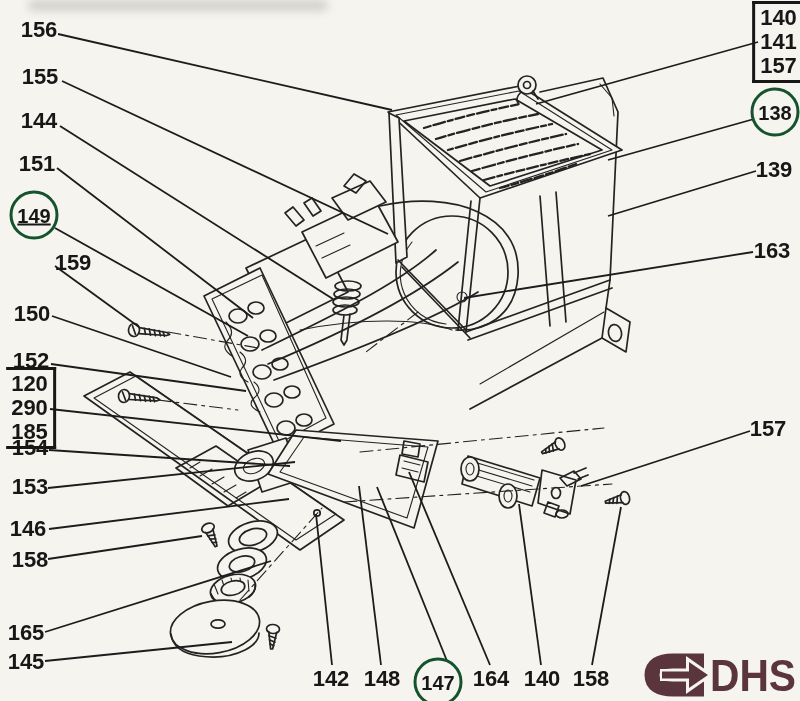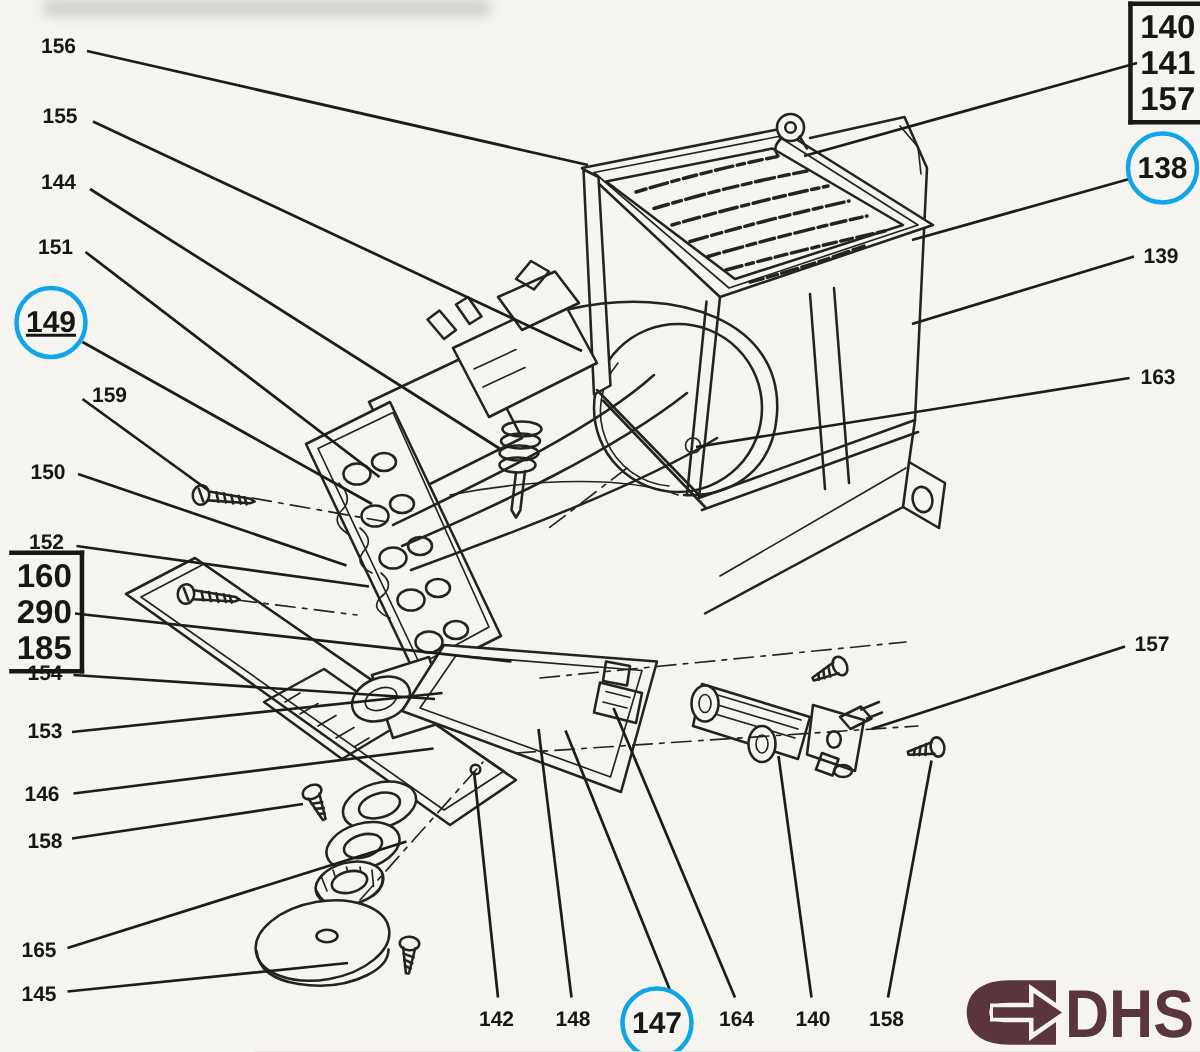--- a/index.html
+++ b/index.html
@@ -2,23 +2,23 @@
 <html><head>
 <meta charset="utf-8">
 <style>
   html,body{margin:0;padding:0;background:#e8e6e1;}
   .page{position:relative;width:800px;height:701px;background:#f6f4ef;overflow:hidden;
         font-family:"Liberation Sans",sans-serif;}
   .art{position:absolute;left:0;top:0;}
   .smudge{position:absolute;left:28px;top:0;width:300px;height:11px;
           background:rgba(130,128,124,.30);filter:blur(4px);border-radius:6px;}
   .callout-layer{position:absolute;left:0;top:0;width:100%;height:100%;}
-  .callout{position:absolute;transform:translate(-50%,-50%);font-weight:700;font-size:14px;
+  .callout{position:absolute;transform:translate(-50%,-50%);font-weight:700;font-size:22px;
            color:#171717;white-space:nowrap;line-height:1;}
-  .callout.circled{border:3px solid #0ea5e9;border-radius:50%;width:43px;height:43px;
+  .callout.circled{border:3px solid #14532d;border-radius:50%;width:43px;height:43px;
            display:flex;align-items:center;justify-content:center;font-size:20px;}
   .callout.group-box{display:flex;flex-direction:column;align-items:center;gap:2px;
            padding:3px 5px;font-size:22px;}
   .callout.bracket-left{border:3px solid #171717;border-right:none;}
   .callout.bracket-right{border:3px solid #171717;border-left:none;}
   svg .ink{stroke:#232323;fill:none;stroke-width:1.7;stroke-linecap:round;stroke-linejoin:round;}
   svg .paper{fill:#f6f4ef;}
   svg .heavy{stroke-width:2.3;}
   svg .thin{stroke-width:1.1;}
   svg [data-name="leader-lines"] line{stroke:#1c1c1c;stroke-width:1.8;}
@@ -233,21 +233,21 @@
   <div class="callout-layer" data-name="callout-layer">
       <div class="callout" data-name="part-callout-156" style="left: 39px; top: 30px;">156</div>
       <div class="callout" data-name="part-callout-155" style="left: 40px; top: 77px;">155</div>
       <div class="callout" data-name="part-callout-144" style="left: 39px; top: 121px;">144</div>
       <div class="callout" data-name="part-callout-151" style="left: 37px; top: 164px;">151</div>
       <div class="callout circled" data-name="part-callout-149" style="left: 34px; top: 215px; text-decoration: underline;">149</div>
       <div class="callout" data-name="part-callout-159" style="left: 34px; top: 263px; margin-left: 39px;">159</div>
       <div class="callout" data-name="part-callout-150" style="left: 32px; top: 314px;">150</div>
       <div class="callout" data-name="part-callout-152" style="left: 31px; top: 361px;">152</div>
       <div class="callout group-box bracket-right" data-name="part-callout-160-162" style="left: 31px; top: 408px;">
-        <div data-name="part-label-160">160</div>
+        <div data-name="part-label-160">120</div>
         <div data-name="part-label-161">290</div>
         <div data-name="part-label-162">185</div>
       </div>
       <div class="callout" data-name="part-callout-154" style="left: 30px; top: 448px;">154</div>
       <div class="callout" data-name="part-callout-153" style="left: 30px; top: 487px;">153</div>
       <div class="callout" data-name="part-callout-146" style="left: 28px; top: 529px;">146</div>
       <div class="callout" data-name="part-callout-158L" style="left: 30px; top: 560px;">158</div>
       <div class="callout" data-name="part-callout-165" style="left: 26px; top: 633px;">165</div>
       <div class="callout" data-name="part-callout-145" style="left: 26px; top: 662px;">145</div>
       <div class="callout" data-name="part-callout-142" style="left: 331px; top: 679px;">142</div>

